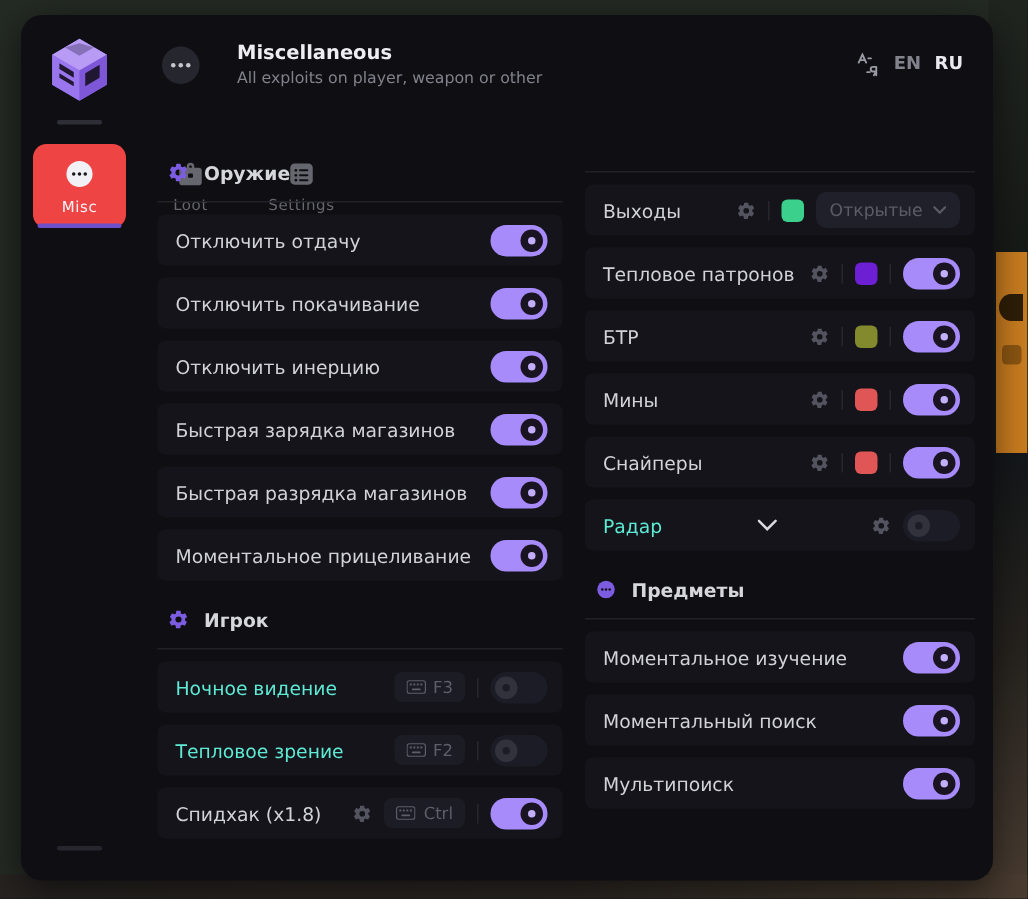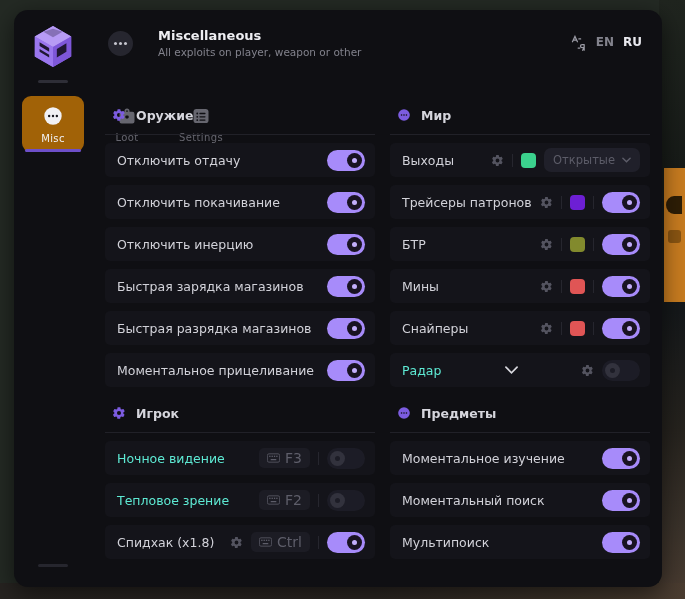--- a/index.html
+++ b/index.html
@@ -23,21 +23,21 @@
     background:#0f0f13;border-radius:14px;box-shadow:0 6px 24px rgba(0,0,0,.55);overflow:hidden}
 
   
   .sidebar{position:absolute;left:0;top:0;bottom:0;width:78px;display:flex;flex-direction:column;align-items:center}
   .logo{margin-top:13px;width:46px;height:46px;flex:none}
   .side-dash{width:30px;height:3px;border-radius:2px;background:#2e2e37;margin-top:11px;flex:none}
   .nav{margin-top:13px;display:flex;flex-direction:row;gap:12px}
   .nav-item{width:62px;height:56px;display:flex;flex-direction:column;align-items:center;justify-content:center;gap:6px;
     color:#66666f;border-radius:9px;position:relative;cursor:pointer}
   .nav-label{font-size:10px;letter-spacing:.4px}
-  .nav-item.active{background:#a16207;color:#f1f1f5}
+  .nav-item.active{background:#ef4444;color:#f1f1f5}
   .nav-item.active::after{content:"";position:absolute;left:3px;right:3px;bottom:0;height:3px;border-radius:2px;background:#6d4fc9}
   .bottom-dash{position:absolute;left:50%;transform:translateX(-50%);bottom:20px;width:30px;height:3px;border-radius:2px;background:#26262e}
 
   
   .app-header{position:absolute;left:78px;top:0;right:0;height:66px;display:flex;align-items:center;padding:0 20px 0 16px}
   .avatar{width:25px;height:25px;border-radius:50%;background:#26262f;display:flex;align-items:center;justify-content:center;gap:2px;flex:none}
   .avatar i{width:3px;height:3px;border-radius:50%;background:#c6c6cf;display:block}
   .head-text{margin-left:25px}
   .title{font-size:13px;font-weight:bold;color:#eeeef2}
   .subtitle{font-size:10.5px;color:#82828c;margin-top:3px}
@@ -57,21 +57,21 @@
   .sec-divider{height:1px;background:#212128;margin-top:9px}
 
   .row{height:34px;margin-top:8px;background:#14141a;border-radius:5px;display:flex;align-items:center;padding:0 10px 0 12px}
   .row-label{font-size:12.5px;color:#d2d2d9;white-space:nowrap}
   .row.dimmed .row-label{color:#5eead4}
   .controls{margin-left:auto;display:flex;align-items:center;gap:8px}
   .vsep{width:1px;height:13px;background:#26262e}
   .gear-sm{color:#545460;display:flex;cursor:pointer}
   .swatch{width:15px;height:15px;border-radius:4px;cursor:pointer}
   .key-badge{height:20px;padding:0 8px;background:#1c1c24;border-radius:5px;display:flex;align-items:center;gap:5px;
-    color:#5e5e6a;font-size:14px;cursor:pointer}
+    color:#5e5e6a;font-size:11px;cursor:pointer}
   .dropdown{height:24px;padding:0 9px;background:#20202a;border-radius:7px;display:flex;align-items:center;gap:7px;
     color:#5c5c68;font-size:11.5px;cursor:pointer}
   .row-mid{margin:0 auto;color:#d8d8de;display:flex;cursor:pointer}
 
   
   .toggle{width:38px;height:21px;border-radius:11px;position:relative;flex:none;cursor:pointer}
   .toggle .knob{position:absolute;top:3px;width:15px;height:15px;border-radius:50%}
   .toggle.on{background:#a78bfa}
   .toggle.on .knob{right:3px;background:#191322}
   .toggle.on .knob::after{content:"";position:absolute;left:5px;top:5px;width:5px;height:5px;border-radius:50%;background:#c3aefb}
@@ -308,50 +308,41 @@
                 <div class="knob"></div>
               </div>
           </div>
         </div>
       </div>
     </div>
 
     <div class="col">
 
       <div class="section">
-        <div class="section-head">
-          <svg class="section-icon" width="14" height="14" viewBox="0 0 24 24">
-            <circle cx="12" cy="12" r="10" fill="currentColor"></circle>
-            <circle cx="7.8" cy="12" r="1.4" fill="#0f0f13"></circle>
-              <circle cx="12" cy="12" r="1.4" fill="#0f0f13"></circle>
-              <circle cx="16.2" cy="12" r="1.4" fill="#0f0f13"></circle>
-          </svg>
-          <span class="section-title">Мир</span>
-        </div>
         <div class="sec-divider"></div>
 
         <div class="row">
           <span class="row-label">Выходы</span>
           <div class="controls">
             <svg class="gear-sm" width="13" height="13" viewBox="0 0 24 24" fill="currentColor">
                 <path d="M19.4 13c.04-.32.07-.65.07-1s-.03-.68-.07-1l2.1-1.65a.5.5 0 0 0 .12-.64l-2-3.46a.5.5 0 0 0-.61-.22l-2.48 1a7.3 7.3 0 0 0-1.73-1l-.37-2.65A.5.5 0 0 0 13.93 2h-4a.5.5 0 0 0-.5.42l-.37 2.65c-.62.26-1.2.6-1.73 1l-2.48-1a.5.5 0 0 0-.6.22l-2 3.46a.5.5 0 0 0 .12.64L4.06 11c-.04.32-.07.65-.07 1s.03.68.07 1l-2.1 1.65a.5.5 0 0 0-.12.64l2 3.46c.14.24.42.34.67.24l2.48-1c.53.4 1.1.74 1.73 1l.37 2.65c.04.24.25.42.5.42h4c.25 0 .46-.18.5-.42l.37-2.65a7.3 7.3 0 0 0 1.73-1l2.48 1c.25.1.53 0 .67-.24l2-3.46a.5.5 0 0 0-.12-.64L19.4 13zM12 15.5a3.5 3.5 0 1 1 0-7 3.5 3.5 0 0 1 0 7z"></path>
               </svg>
             <div class="vsep"></div>
             <div class="swatch" style="background-color: rgb(59, 209, 141);"></div>
             <div class="dropdown">
               <span>Открытые</span>
               <svg width="9" height="6" viewBox="0 0 10 6" fill="none" stroke="currentColor" stroke-width="1.6" stroke-linecap="round">
                   <path d="M1 1l4 4 4-4"></path>
                 </svg>
             </div>
           </div>
         </div>
 
         <div class="row">
-          <span class="row-label">Трейсеры патронов</span>
+          <span class="row-label">Тепловое патронов</span>
           <div class="controls">
             <svg class="gear-sm" width="13" height="13" viewBox="0 0 24 24" fill="currentColor">
                 <path d="M19.4 13c.04-.32.07-.65.07-1s-.03-.68-.07-1l2.1-1.65a.5.5 0 0 0 .12-.64l-2-3.46a.5.5 0 0 0-.61-.22l-2.48 1a7.3 7.3 0 0 0-1.73-1l-.37-2.65A.5.5 0 0 0 13.93 2h-4a.5.5 0 0 0-.5.42l-.37 2.65c-.62.26-1.2.6-1.73 1l-2.48-1a.5.5 0 0 0-.6.22l-2 3.46a.5.5 0 0 0 .12.64L4.06 11c-.04.32-.07.65-.07 1s.03.68.07 1l-2.1 1.65a.5.5 0 0 0-.12.64l2 3.46c.14.24.42.34.67.24l2.48-1c.53.4 1.1.74 1.73 1l.37 2.65c.04.24.25.42.5.42h4c.25 0 .46-.18.5-.42l.37-2.65a7.3 7.3 0 0 0 1.73-1l2.48 1c.25.1.53 0 .67-.24l2-3.46a.5.5 0 0 0-.12-.64L19.4 13zM12 15.5a3.5 3.5 0 1 1 0-7 3.5 3.5 0 0 1 0 7z"></path>
               </svg>
             <div class="vsep"></div>
             <div class="swatch" style="background-color: rgb(109, 31, 212);"></div>
             <div class="vsep"></div>
             <div class="toggle on">
                 <div class="knob"></div>
               </div>

